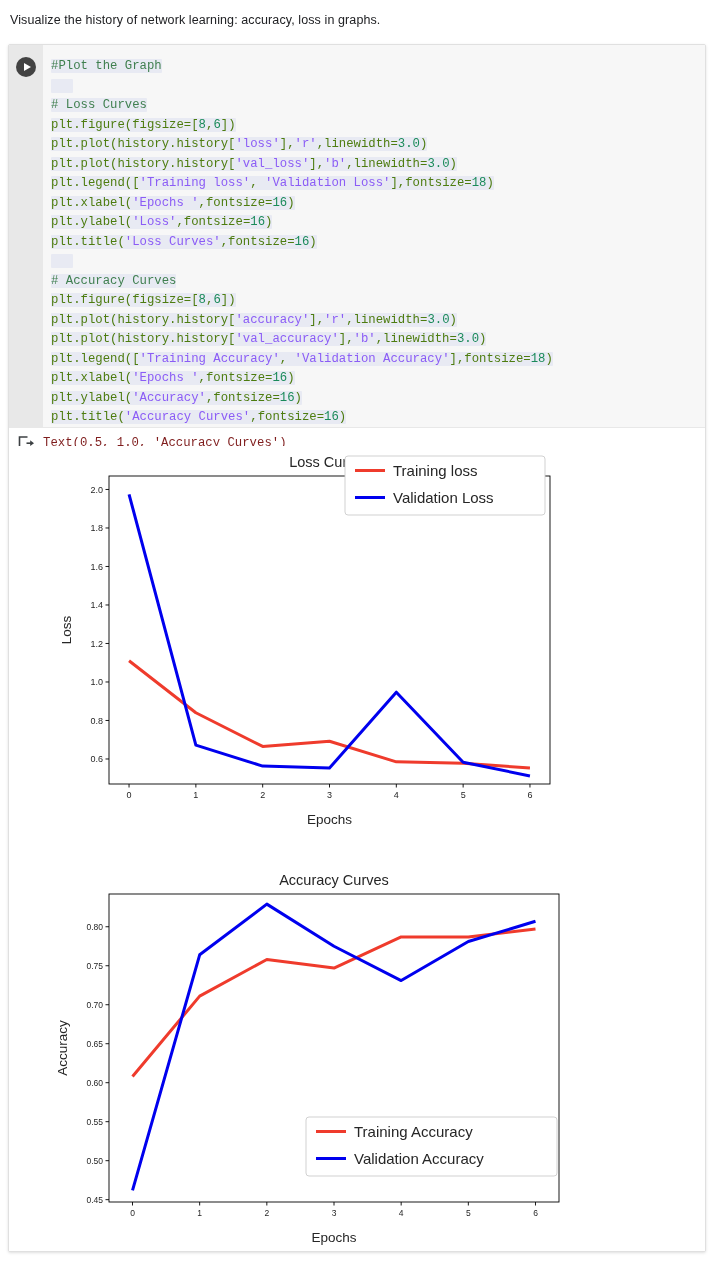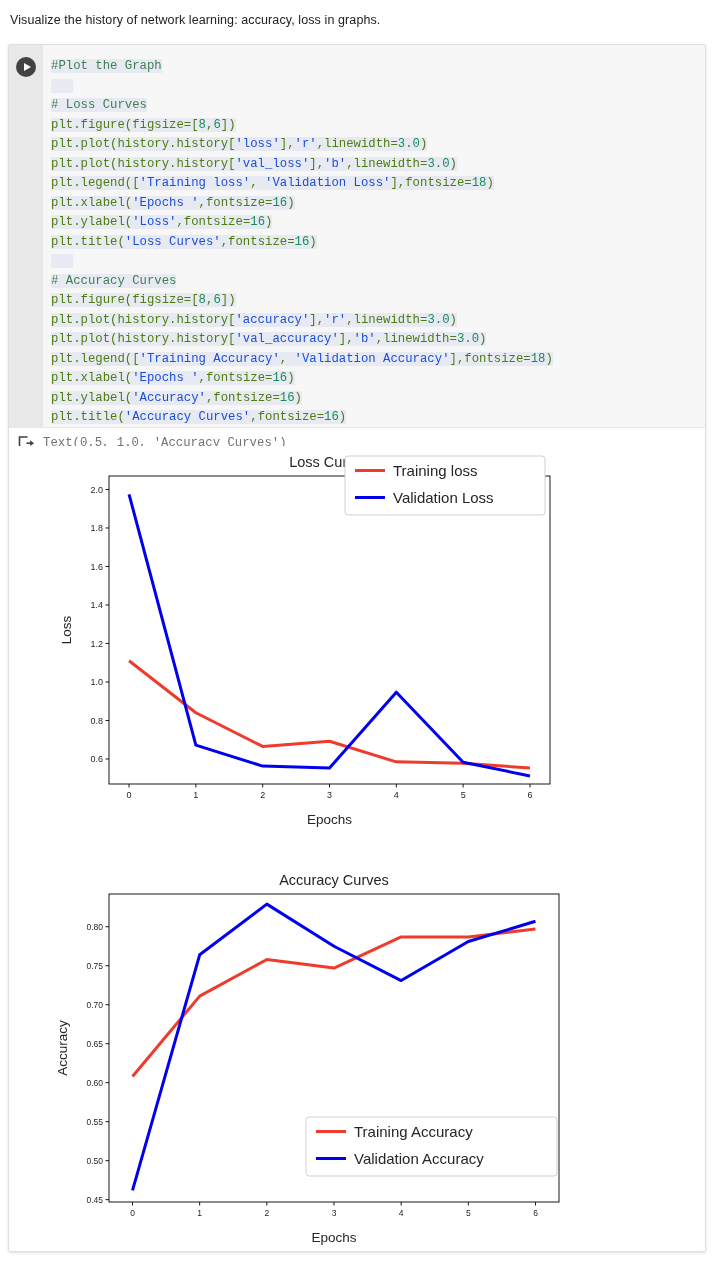--- a/index.html
+++ b/index.html
@@ -82,21 +82,21 @@
     white-space: pre;
     color: #111111;
     overflow: hidden;
   }
   .code-line { height: 19.5px; }
   .code-line > span.hl {
     background: #e8eaf3;
     border-radius: 1px;
   }
   .cm { color: #3f7f4f; }
-  .st { color: #1d4ed8; }
+  .st { color: #8b5cf6; }
   .nu { color: #1a8a5a; }
   .pl { color: #4d7c0f; }
 
   
   .output-area {
     position: relative;
     background: #ffffff;
     height: 823px;
     box-sizing: border-box;
   }
@@ -110,21 +110,21 @@
     flex: 0 0 34px;
     display: flex;
     justify-content: center;
     padding-top: 2px;
   }
   .out-icon { width: 17px; height: 15px; display:block; }
   .out-text {
     font-family: "Liberation Mono", "DejaVu Sans Mono", monospace;
     font-size: 12.3px;
     line-height: 16px;
-    color: #737373;
+    color: #7f1d1d;
     padding-top: 1px;
   }
 
   
   .figure {
     position: absolute;
     left: 0;
     width: 696px;
   }
   #fig-loss { top: 18px; height: 400px; }

